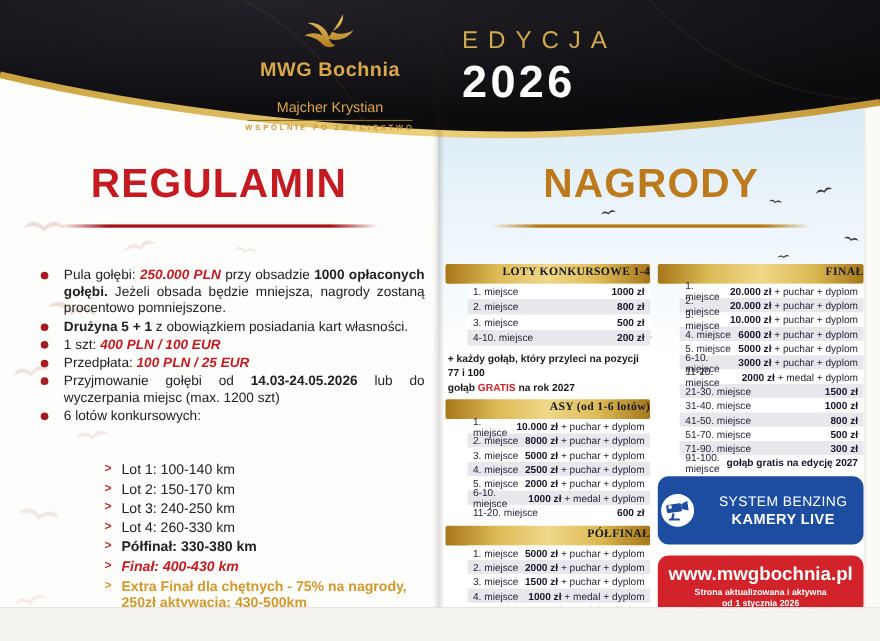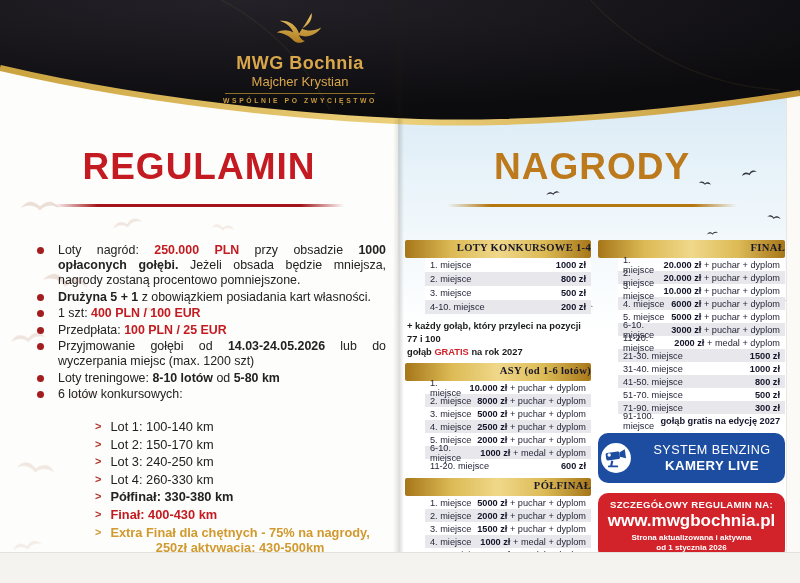--- a/index.html
+++ b/index.html
@@ -17,21 +17,21 @@
   .scan-bottom{position:absolute;left:0;top:552px;width:800px;height:31px;
     background:#f4f3f0;border-top:1px solid #e3e1db;}
   .fold{position:absolute;left:393px;top:0;width:11px;height:552px;z-index:9;
     background:linear-gradient(90deg,rgba(0,0,0,0) 0,rgba(40,30,15,.10) 45%,rgba(40,30,15,.16) 55%,rgba(0,0,0,0) 100%);}
 
   
   .header{position:absolute;top:0;left:0;width:800px;height:134px;z-index:5;}
   .logo-block{position:absolute;left:180px;top:8px;width:240px;text-align:center;color:#d8a64b;}
   .dove{height:44px;display:block;margin:0 auto;}
   .logo-title{font-size:18px;font-weight:bold;letter-spacing:.5px;margin-top:1px;}
-  .logo-sub{font-size:13px;margin-top:0;}
+  .logo-sub{font-size:13px;margin-top:16px;}
   .logo-line{width:150px;height:1px;background:#8d6d2a;margin:4px auto 3px auto;}
   .logo-tag{font-size:6.8px;font-weight:bold;letter-spacing:2.6px;color:#c89a3c;}
   .edition{position:absolute;left:420px;top:24px;}
   .edition-label{font-size:22px;letter-spacing:9px;color:#cfa94f;}
   .edition-year{font-size:41px;font-weight:bold;color:#ffffff;letter-spacing:3px;margin-top:1px;}
 
   
   .title{position:absolute;top:146px;width:100%;text-align:center;
          font-size:37px;font-weight:bold;letter-spacing:1px;}
   .title-red{color:#c31b21;}
@@ -40,22 +40,22 @@
   .rule-red{background:linear-gradient(90deg,rgba(163,21,26,0),#a3151a 15%,#a3151a 85%,rgba(163,21,26,0));}
   .rule-gold{background:linear-gradient(90deg,rgba(181,119,15,0),#b5770f 15%,#b5770f 85%,rgba(181,119,15,0));}
 
   
   #bullets{position:absolute;top:243px;left:58px;width:328px;margin:0;padding:0;
     list-style:none;font-size:12.4px;line-height:15px;color:#222;text-align:justify;}
   #bullets li{position:relative;margin:0 0 1.5px 0;}
   #bullets li::before{content:"";position:absolute;left:-21px;top:4px;width:7px;height:7px;
     border-radius:50%;background:#a31d20;}
   .b{font-weight:bold;}
-  .rb{font-weight:bold;color:#c31b21;}
-  .gb{font-weight:bold;color:#d1992e;text-align:center;}
+  .rb{font-weight:bold;color:#c31b21;font-style:italic;}
+  .gb{font-weight:bold;color:#d1992e;}
   #flights{position:absolute;top:419px;left:95px;font-size:12.8px;line-height:15px;color:#222;}
   .flight{display:flex;gap:9px;margin-bottom:2.6px;}
   .ar{color:#b5322a;font-weight:bold;font-size:11px;line-height:15px;}
   .ar.gold{color:#d1992e;}
   .ft.b{font-weight:bold;}
   .ft.rb{font-weight:bold;color:#c31b21;}
   .ft.gb{font-weight:bold;color:#d1992e;}
 
   
   .col{position:absolute;top:240px;}
@@ -69,21 +69,21 @@
     height:13px;padding:0 5px;font-size:9.2px;color:#26263a;background:#ffffff;margin-left:20px;}
   .prow.alt{background:#e8e8ec;}
   .t-loty .prow{height:14px;}
   .amt{font-weight:bold;color:#14142a;white-space:nowrap;}
   .xtr{color:#26263a;white-space:nowrap;}
   .pval{text-align:right;}
   .note{margin:6px 2px 4px 2px;font-size:9.3px;font-weight:bold;line-height:13px;color:#1a1a1a;}
   .note .red{color:#d2232a;}
 
   
-  .benzing{margin-top:6px;height:50px;border-radius:10px;background:#1d4da0;
+  .benzing{margin-top:6px;height:62px;border-radius:10px;background:#1d4da0;
     display:flex;align-items:center;padding:0 2px;gap:9px;box-sizing:border-box;}
   .cam{flex:0 0 32px;}
   .benz-text{flex:1;text-align:center;color:#fff;}
   .benz-l1{font-size:12.6px;letter-spacing:.4px;}
   .benz-l2{font-size:13.2px;font-weight:bold;letter-spacing:.4px;margin-top:1px;}
   .webbox{margin-top:10px;border-radius:10px;background:#d2232a;color:#fff;
     text-align:center;padding:6px 4px 7px 4px;box-sizing:border-box;}
   .web-h{font-size:9.6px;font-weight:bold;letter-spacing:.3px;}
   .web-url{font-size:17px;font-weight:bold;margin-top:1px;}
   .web-n{font-size:8px;font-weight:bold;line-height:9.5px;margin-top:2px;}
@@ -136,26 +136,25 @@
         <use href="#bird"></use>
       </svg>
     <svg class="bird bird-faint" style="left:210px;top:152px;width:26px;opacity:.20;transform:rotate(6deg)">
         <use href="#bird"></use>
       </svg>
 
     <div class="title title-red">REGULAMIN</div>
     <div class="rule-line rule-red"></div>
 
     <ul id="bullets">
-        <li><span>Loty nagród: </span><span class="rb">250.000 PLN</span><span> przy obsadzie </span><span class="b">1000 opłaconych gołębi.</span><span> Jeżeli obsada będzie mniejsza, nagrody zostaną procentowo pomniejszone.</span></li>
+        <li><span>Pula gołębi: </span><span class="rb">250.000 PLN</span><span> przy obsadzie </span><span class="b">1000 opłaconych gołębi.</span><span> Jeżeli obsada będzie mniejsza, nagrody zostaną procentowo pomniejszone.</span></li>
         <li><span class="b">Drużyna 5 + 1</span><span> z obowiązkiem posiadania kart własności.</span></li>
         <li><span>1 szt: </span><span class="rb">400 PLN / 100 EUR</span></li>
         <li><span>Przedpłata: </span><span class="rb">100 PLN / 25 EUR</span></li>
         <li><span>Przyjmowanie gołębi od </span><span class="b">14.03-24.05.2026</span><span> lub do wyczerpania miejsc (max. 1200 szt)</span></li>
-        <li><span>Loty treningowe: </span><span class="b">8-10 lotów</span><span> od </span><span class="b">5-80 km</span></li>
         <li><span>6 lotów konkursowych:</span></li>
       </ul>
     <div id="flights">
         <div class="flight">
           <span class="ar">&gt;</span>
           <span class="ft ">Lot 1: 100-140 km</span>
         </div>
         <div class="flight">
           <span class="ar">&gt;</span>
           <span class="ft ">Lot 2: 150-170 km</span>
@@ -371,21 +370,20 @@
           <rect x="10" y="17.5" width="2" height="5" fill="#1d4da0" transform="rotate(12 11 20)"></rect>
           <rect x="7.5" y="22" width="9.5" height="1.7" rx=".8" fill="#1d4da0"></rect>
         </svg>
         <div class="benz-text">
           <div class="benz-l1">SYSTEM BENZING</div>
           <div class="benz-l2">KAMERY LIVE</div>
         </div>
       </div>
 
       <div class="webbox">
-        <div class="web-h">SZCZEGÓŁOWY REGULAMIN NA:</div>
         <div class="web-url">www.mwgbochnia.pl</div>
         <div class="web-n">
           <span>Strona aktualizowana i aktywna</span><br>
           <span>od 1 stycznia 2026</span>
         </div>
       </div>
     </div>
   </div>
 
   <div class="header">
@@ -408,18 +406,22 @@
     </svg>
     <div class="logo-block">
       <svg class="dove" viewBox="0 0 120 90" width="58" height="44">
         <path fill="url(#goldgrad)" d="M58 52 C52 34 36 24 18 26 C32 31 42 39 46 50 C36 44 22 44 12 50 C26 51 38 57 46 66 C52 72 62 74 70 68 C64 66 60 62 58 56 C74 62 94 56 104 40 C90 48 74 48 64 42 C80 34 86 22 84 10 C76 26 66 40 58 52 Z"></path>
       </svg>
       <div class="logo-title">MWG Bochnia</div>
       <div class="logo-sub">Majcher Krystian</div>
       <div class="logo-line"></div>
       <div class="logo-tag">WSPÓLNIE PO ZWYCIĘSTWO</div>
     </div>
+    <div class="edition">
+      <div class="edition-label">EDYCJA</div>
+      <div class="edition-year">2026</div>
+    </div>
   </div>
 
   <div class="fold"></div>
   <div class="scan-right"></div>
   <div class="scan-bottom"></div>
 </div>
 
 </body></html>

